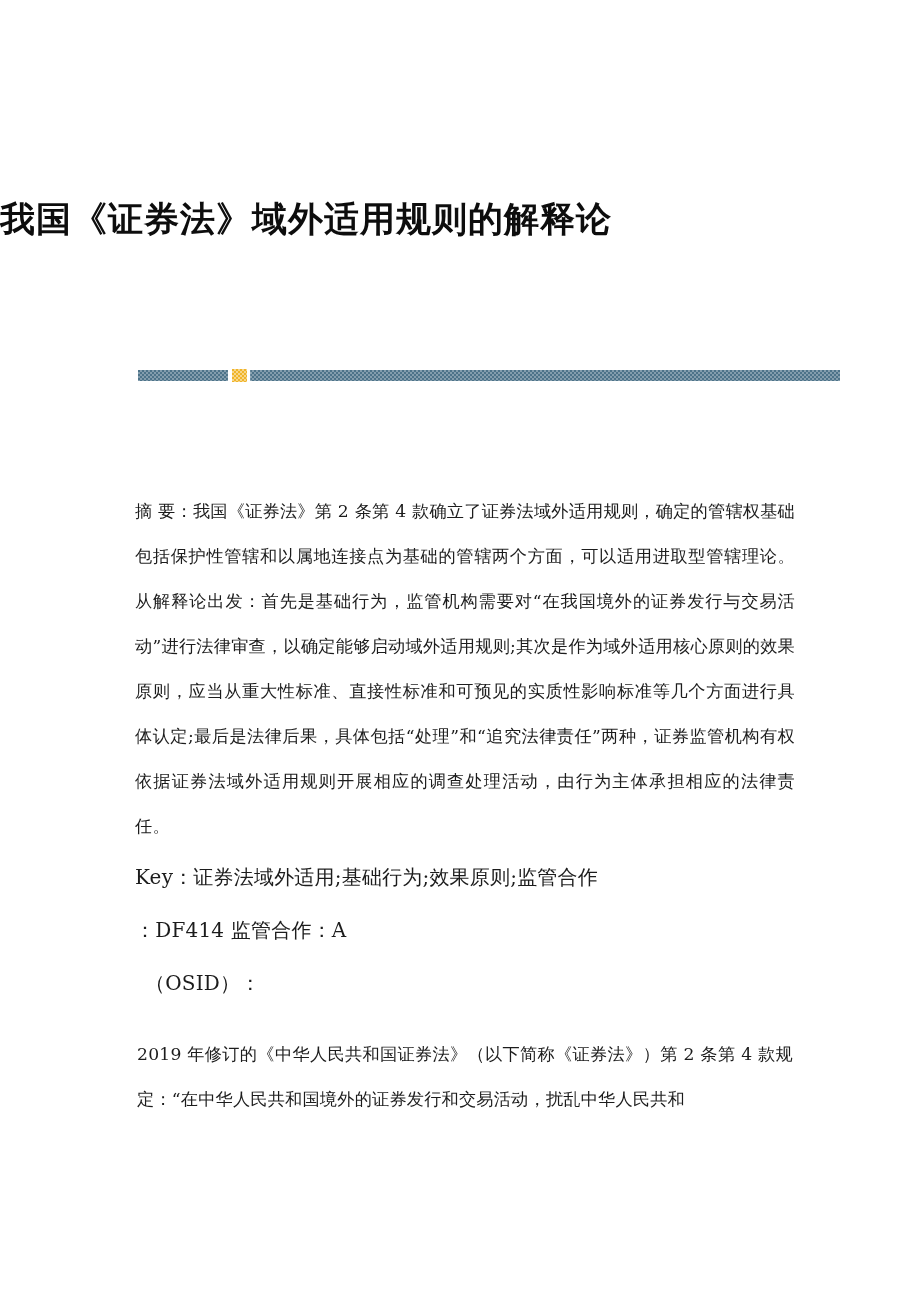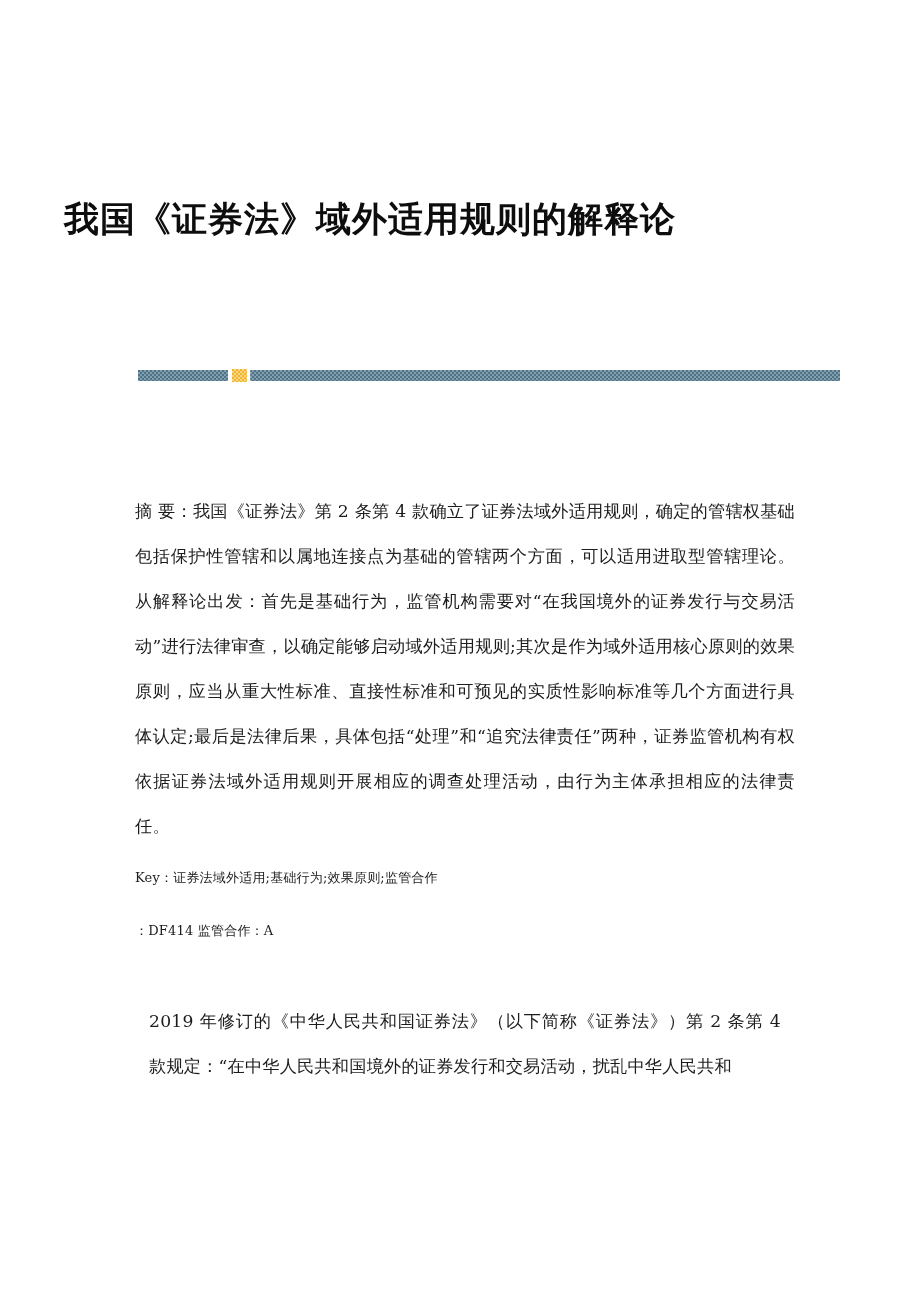--- a/index.html
+++ b/index.html
@@ -23,21 +23,20 @@
     height: 1302px;
     background: #fff;
   }
 
   
   .title-block {
     position: absolute;
     top: 196px;
     left: 0;
     width: 740px;
-    text-align: center;
   }
   .doc-title {
     font-family: "DejaVu Serif", "Liberation Serif", serif;
     font-size: 35px;
     line-height: 46px;
     font-weight: 700;
     letter-spacing: 1.0px;
     color: #0d0d0d;
     margin: 0;
     white-space: nowrap;
@@ -109,21 +108,21 @@
   .abstract {
     margin-bottom: 0;
   }
 
   .gap-small { height: 6px; }
   .gap-med   { height: 8px; }
   .gap-para  { height: 24px; }
 
   .line {
     font-family: "DejaVu Serif", "Liberation Serif", serif;
-    font-size: 13px;
+    font-size: 20px;
     line-height: 45px;
     color: #1c1c1c;
     letter-spacing: 0.2px;
     white-space: nowrap;
   }
 
   .line-indent {
     padding-left: 10px;
   }
 
@@ -137,21 +136,21 @@
   }
 
   .body-para {
     font-family: "DejaVu Serif", "Liberation Serif", serif;
     font-size: 17.2px;
     line-height: 45px;
     color: #1c1c1c;
     letter-spacing: 0.2px;
     text-align: justify;
     text-justify: inter-character;
-    margin: 14px;
+    margin: 2px;
   }
 </style>
 </head>
 <body>
 
 <div class="page">
 
   <div class="title-block">
     <h1 class="doc-title">我国《证券法》域外适用规则的解释论</h1>
   </div>
@@ -171,20 +170,21 @@
 
     <div class="line">Key：证券法域外适用;基础行为;效果原则;监管合作</div>
 
     <div class="gap-med"></div>
 
     <div class="line">：DF414 监管合作：A</div>
 
     <div class="gap-med"></div>
 
 
+    <div class="line line-indent">（OSID）：</div>
 
     <div class="gap-para"></div>
 
     <p class="body-para">2019 年修订的《中华人民共和国证券法》（以下简称《证券法》）第 2 条第 4 款规定：“在中华人民共和国境外的证券发行和交易活动，扰乱中华人民共和</p>
 
   </div>
 
 </div>
 
 </body></html>

